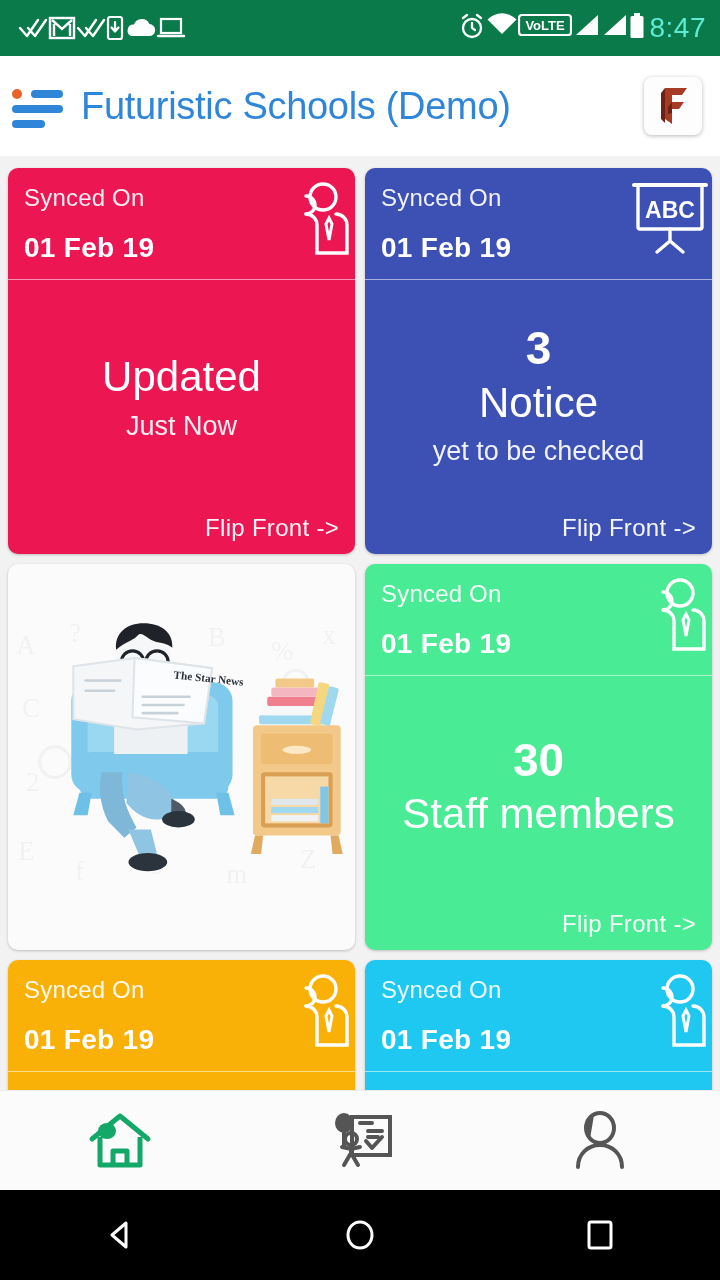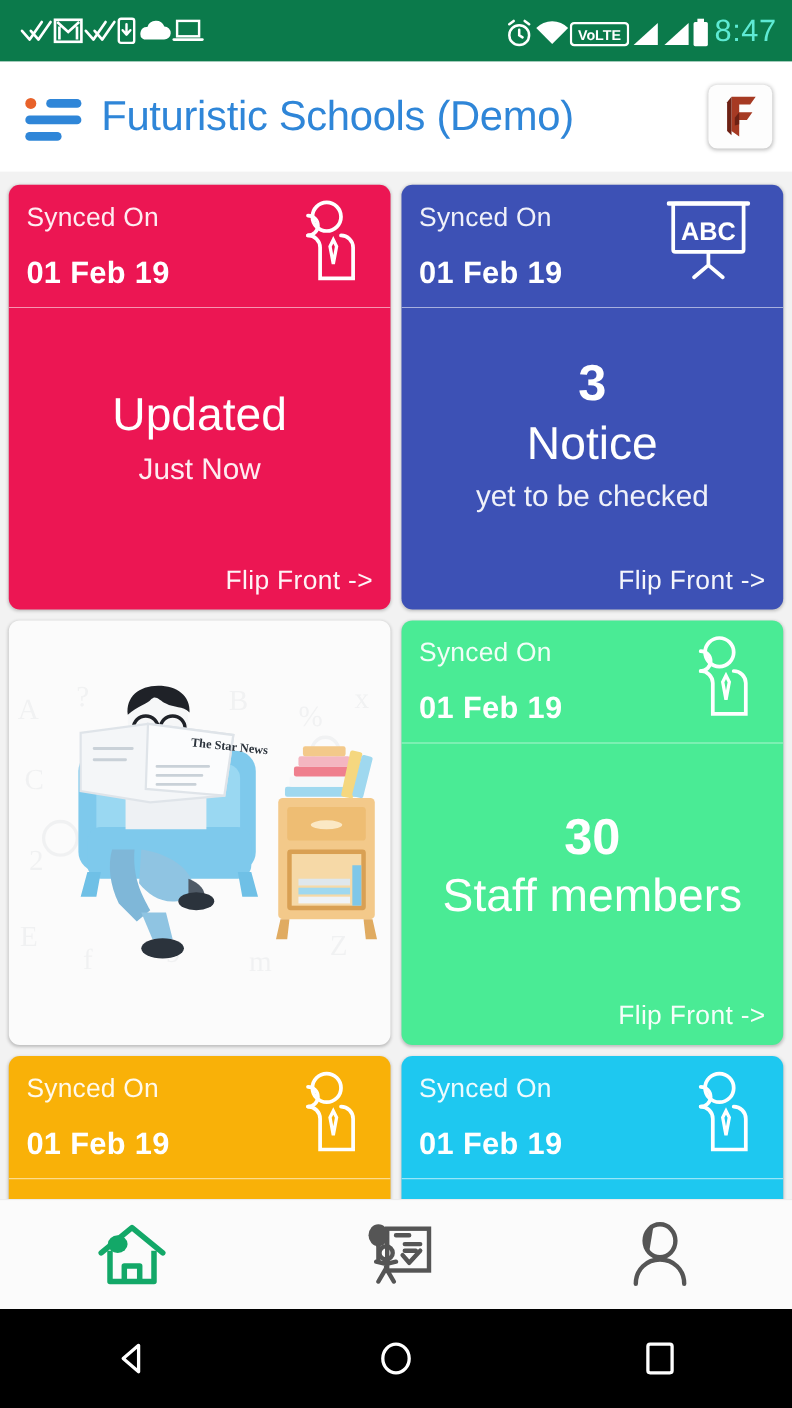--- a/index.html
+++ b/index.html
@@ -10,28 +10,28 @@
     overflow:hidden;
   }
   .phone { position:relative; width:720px; height:1280px; background:#f2f2f2; }
 
   
   .statusbar {
     height:56px; background:#0b7a4b;
     display:flex; align-items:center; justify-content:space-between;
     padding:0 14px 0 18px;
   }
-  .status-left, .status-right { display:flex; align-items:flex-end; }
+  .status-left, .status-right { display:flex; align-items:flex-start; }
   .sb-ico { display:block; }
   .clock { color:#5eead4; font-size:28px; font-weight:400; letter-spacing:.5px; margin-left:4px; }
 
   
   .appbar {
     height:100px; background:#ffffff;
-    display:flex; align-items:center; padding:0 18px 0 22px;
+    display:flex; align-items:center; padding:0 18px 0 11px;
   }
   .menu-btn { width:52px; height:40px; position:relative; flex:0 0 auto; }
   .menu-btn .dot { position:absolute; left:1px; top:3px; width:10px; height:10px; border-radius:50%; background:#e8622a; }
   .menu-btn .ln { position:absolute; height:8px; border-radius:4px; background:#2f86d8; }
   .menu-btn .l1 { left:20px; top:4px; width:32px; }
   .menu-btn .l2 { left:1px;  top:19px; width:51px; }
   .menu-btn .l3 { left:1px;  top:34px; width:33px; }
   .app-title {
     flex:1 1 auto; margin-left:18px;
     color:#2f86d8; font-size:38px; font-weight:400; letter-spacing:-.3px;
@@ -55,21 +55,21 @@
     box-shadow:0 1px 3px rgba(0,0,0,.22);
     display:flex; flex-direction:column;
   }
   .card-head {
     height:112px; flex:0 0 auto; position:relative;
     padding:16px 16px 0 16px;
     border-bottom:1px solid rgba(255,255,255,.55);
   }
   .synced { color:rgba(255,255,255,.92); font-size:24px; font-weight:400; letter-spacing:.2px; }
   .syncdate { color:#fff; font-size:28px; font-weight:700; margin-top:20px; letter-spacing:.3px; }
-  .head-icon { position:absolute; right:30px; top:12px; }
+  .head-icon { position:absolute; right:4px; top:12px; }
   .card-body { flex:1 1 auto; position:relative; display:flex; flex-direction:column;
                align-items:center; justify-content:center; padding:0 10px 44px; }
   .big-num { color:#fff; font-size:46px; font-weight:700; line-height:1.1; }
   .body-title { color:#fff; font-size:42px; font-weight:400; line-height:1.2; margin-top:4px; text-align:center; }
   .body-sub { color:rgba(255,255,255,.92); font-size:27px; font-weight:400; margin-top:8px; text-align:center; }
   .flip { position:absolute; right:16px; bottom:12px; color:rgba(255,255,255,.95);
           font-size:24px; font-weight:400; letter-spacing:.3px; }
 
   
   .news-card { background:#fbfbfb; padding:0; }

